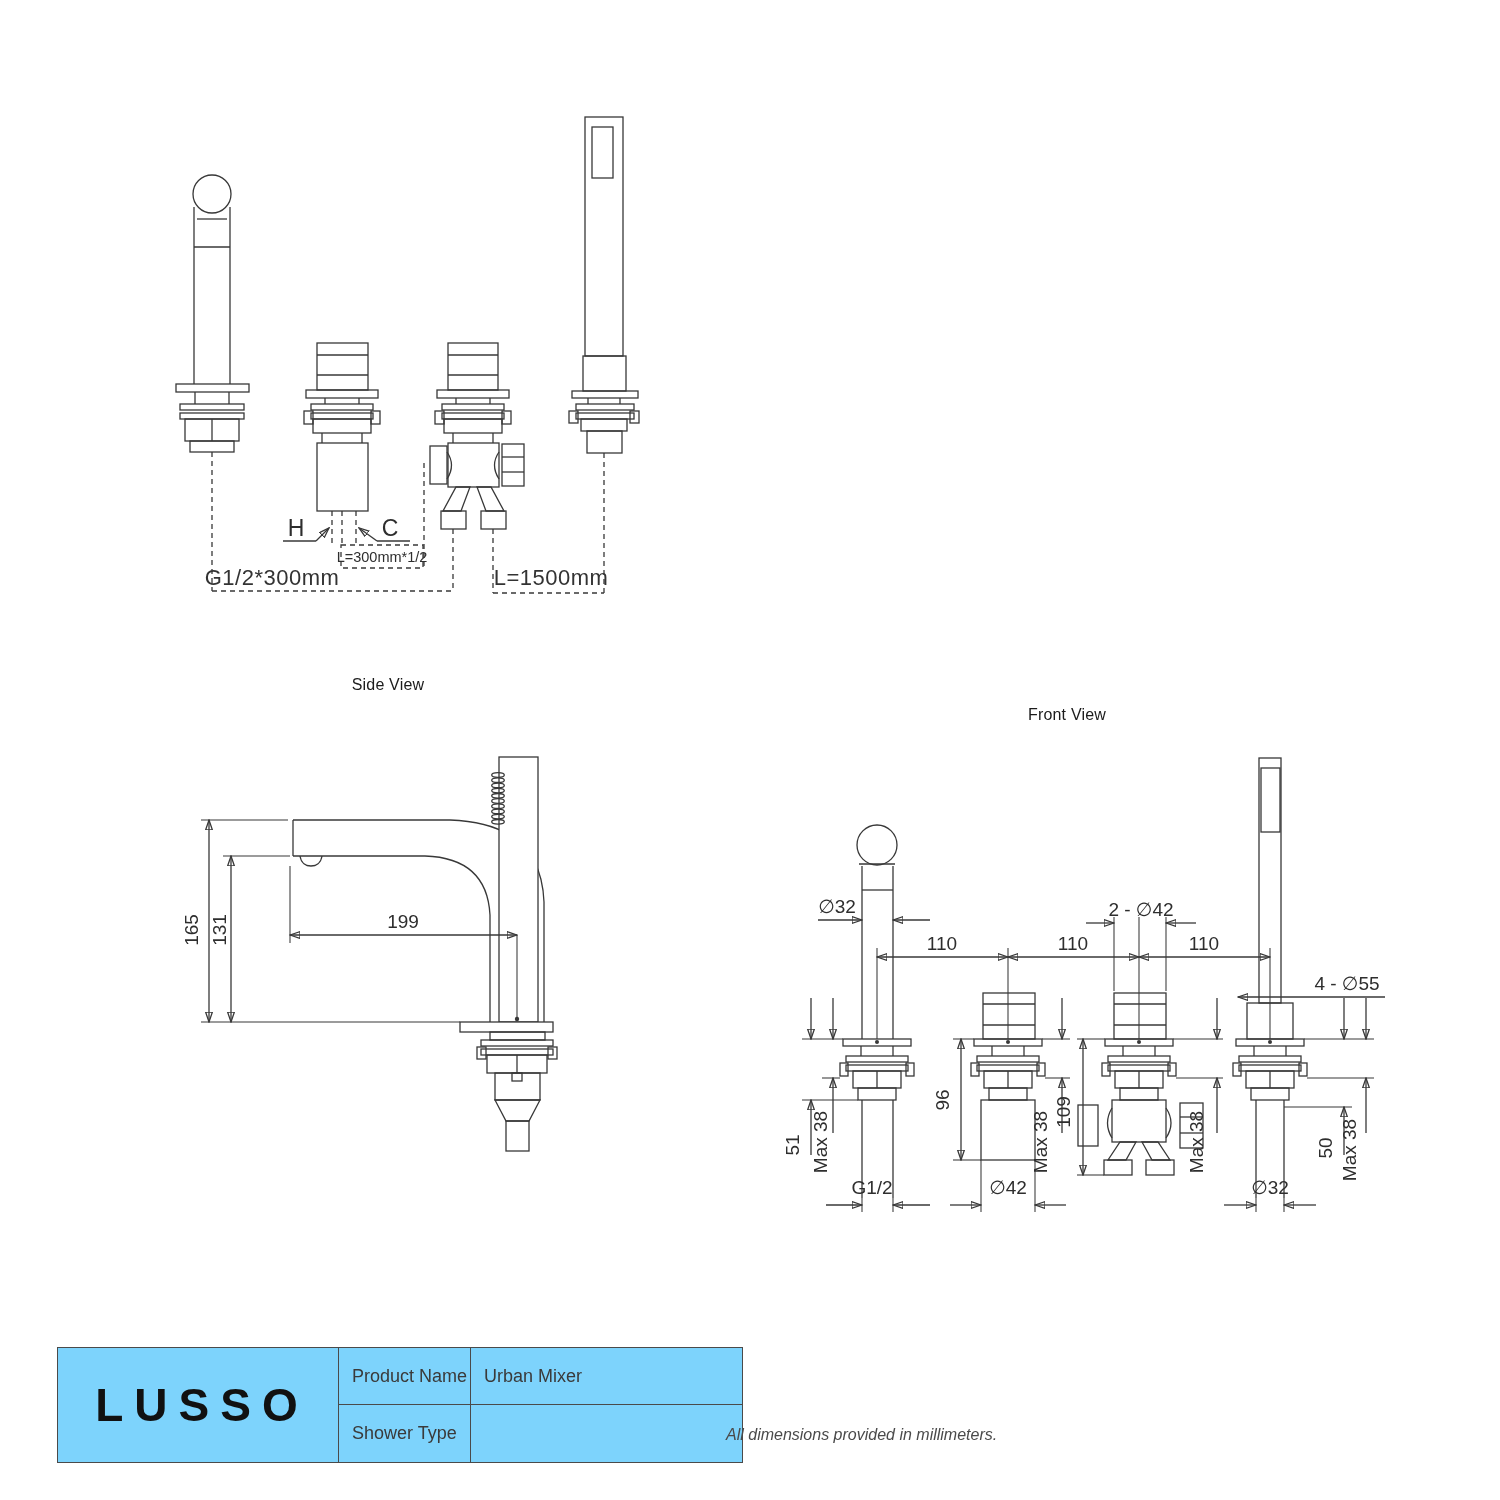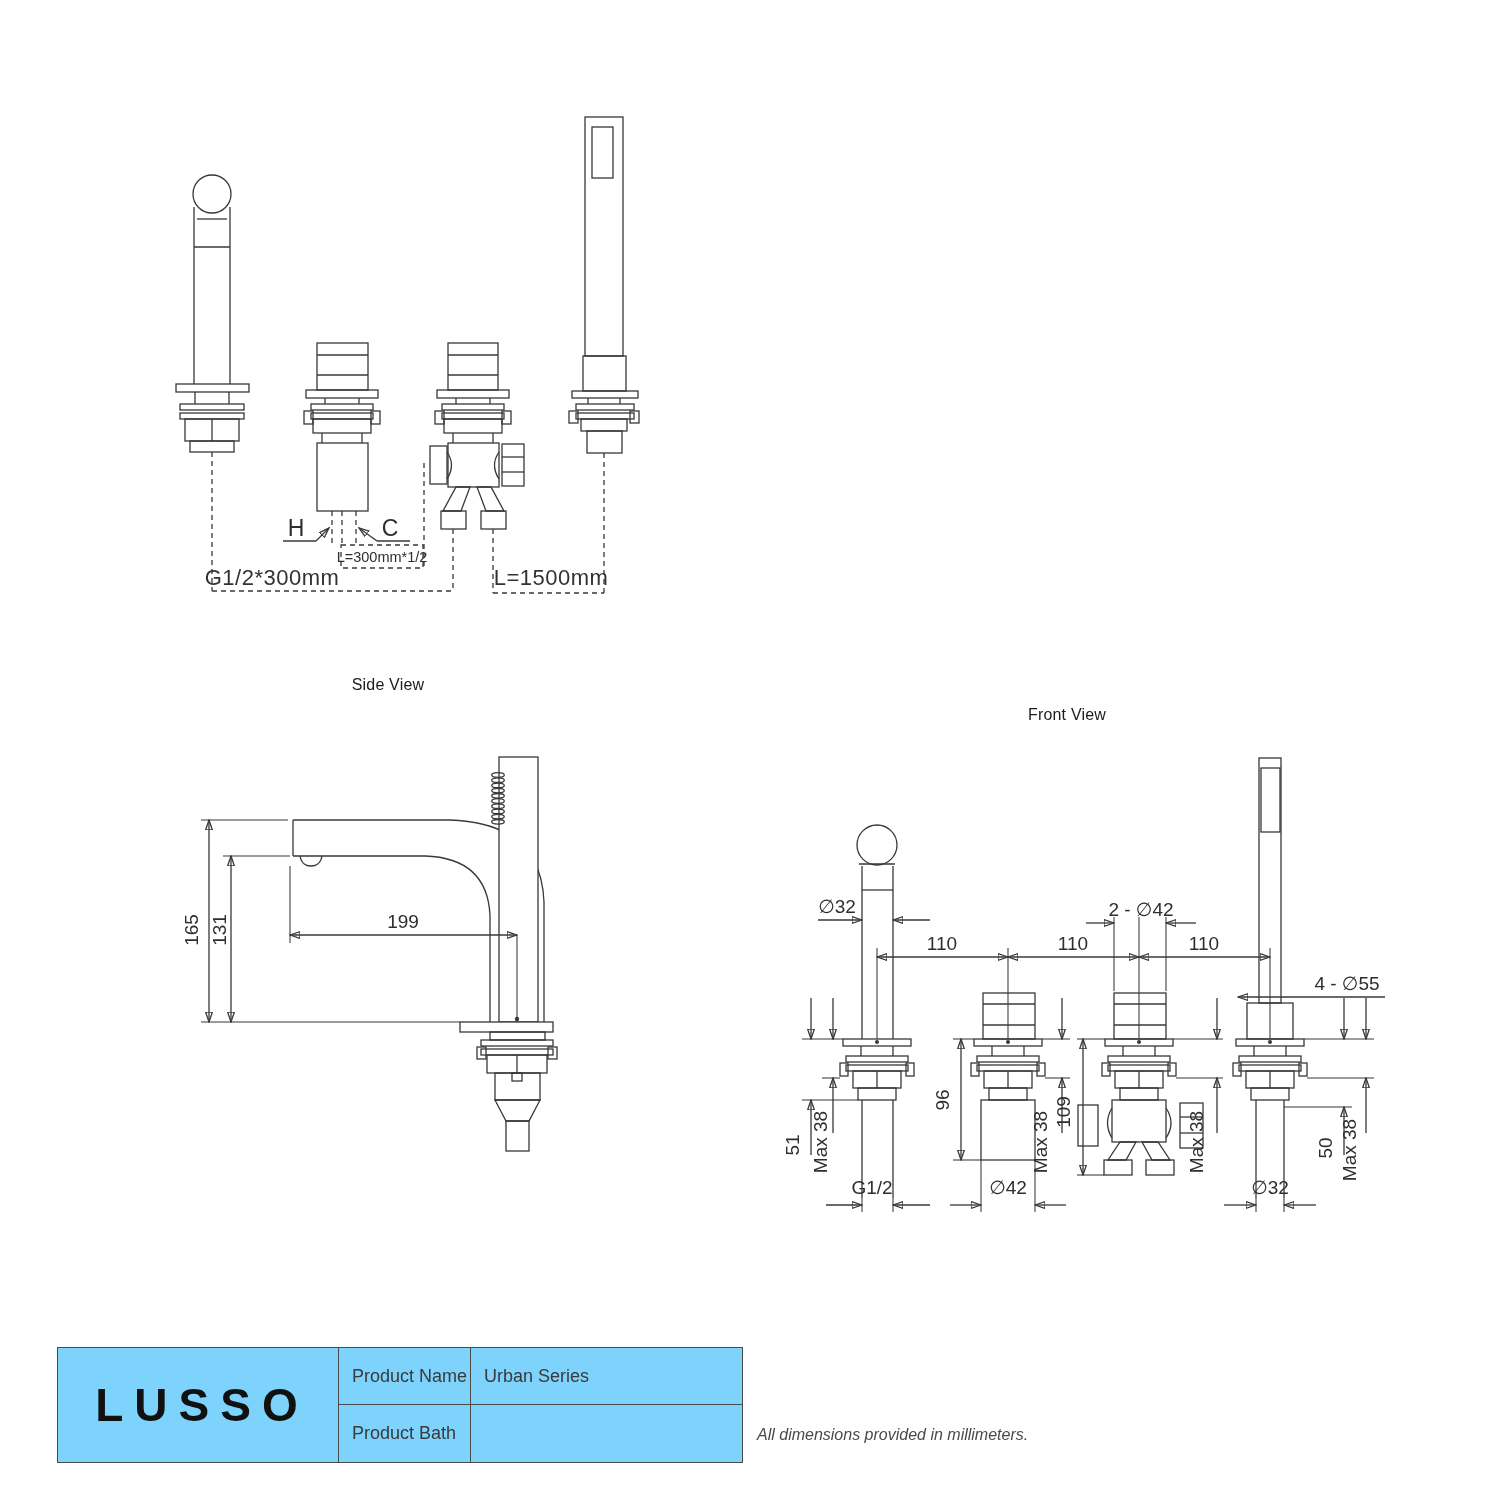--- a/index.html
+++ b/index.html
@@ -20,21 +20,21 @@
   .vtitle{font-size:16px;fill:#1b1b1b;font-weight:500;letter-spacing:.2px;}
   .titleblock{position:absolute;left:57px;top:1347px;width:684px;height:114px;
       border:1.6px solid #4a4a4a;display:grid;grid-template-columns:281px 132px 1fr;
       grid-template-rows:1fr 1fr;background:#7dd3fc;color:#333;}
   .tb-logo{grid-row:1/3;border-right:1.4px solid #4a4a4a;display:flex;align-items:center;
       justify-content:center;font-size:46px;font-weight:800;letter-spacing:11px;color:#111;
       padding-left:8px;}
   .tb-cell{display:flex;align-items:center;padding-left:13px;font-size:18px;color:#3a3a3a;}
   .tb-label{border-right:1.4px solid #4a4a4a;}
   .tb-r1{border-bottom:1.4px solid #4a4a4a;}
-  .footnote{position:absolute;left:757px;top:1426px;font-style:italic;font-size:16px;color:#4a4a4a;}
+  .footnote{position:absolute;left:726px;top:1426px;font-style:italic;font-size:16px;color:#4a4a4a;}
 </style>
 </head>
 <body>
 
 <div id="canvas">
 <svg width="1500" height="1500" viewBox="0 0 1500 1500">
   <defs>
     <marker id="ah" markerWidth="11" markerHeight="9" refX="10" refY="4" orient="auto-start-reverse" markerUnits="userSpaceOnUse">
       <path d="M0,0.6 L10,4 L0,7.4 Z" fill="#383838" stroke="none"></path>
     </marker>
@@ -370,18 +370,18 @@
     <text class="dim" transform="rotate(-90 1356 1150)" x="1356" y="1150" text-anchor="middle">Max 38</text>
     <text class="dim" x="872" y="1194" text-anchor="middle">G1/2</text>
     <text class="dim" x="1008" y="1194" text-anchor="middle">∅42</text>
     <text class="dim" x="1270" y="1194" text-anchor="middle">∅32</text>
   </g>
 </svg>
 
 <div class="titleblock">
   <div class="tb-logo">LUSSO</div>
   <div class="tb-cell tb-label tb-r1">Product Name</div>
-  <div class="tb-cell tb-r1">Urban Series</div>
-  <div class="tb-cell tb-label">Product Bath</div>
+  <div class="tb-cell tb-r1">Urban Mixer</div>
+  <div class="tb-cell tb-label">Shower Type</div>
 </div>
 
 <div class="footnote">All dimensions provided in millimeters.</div>
 </div>
 
 </body></html>

